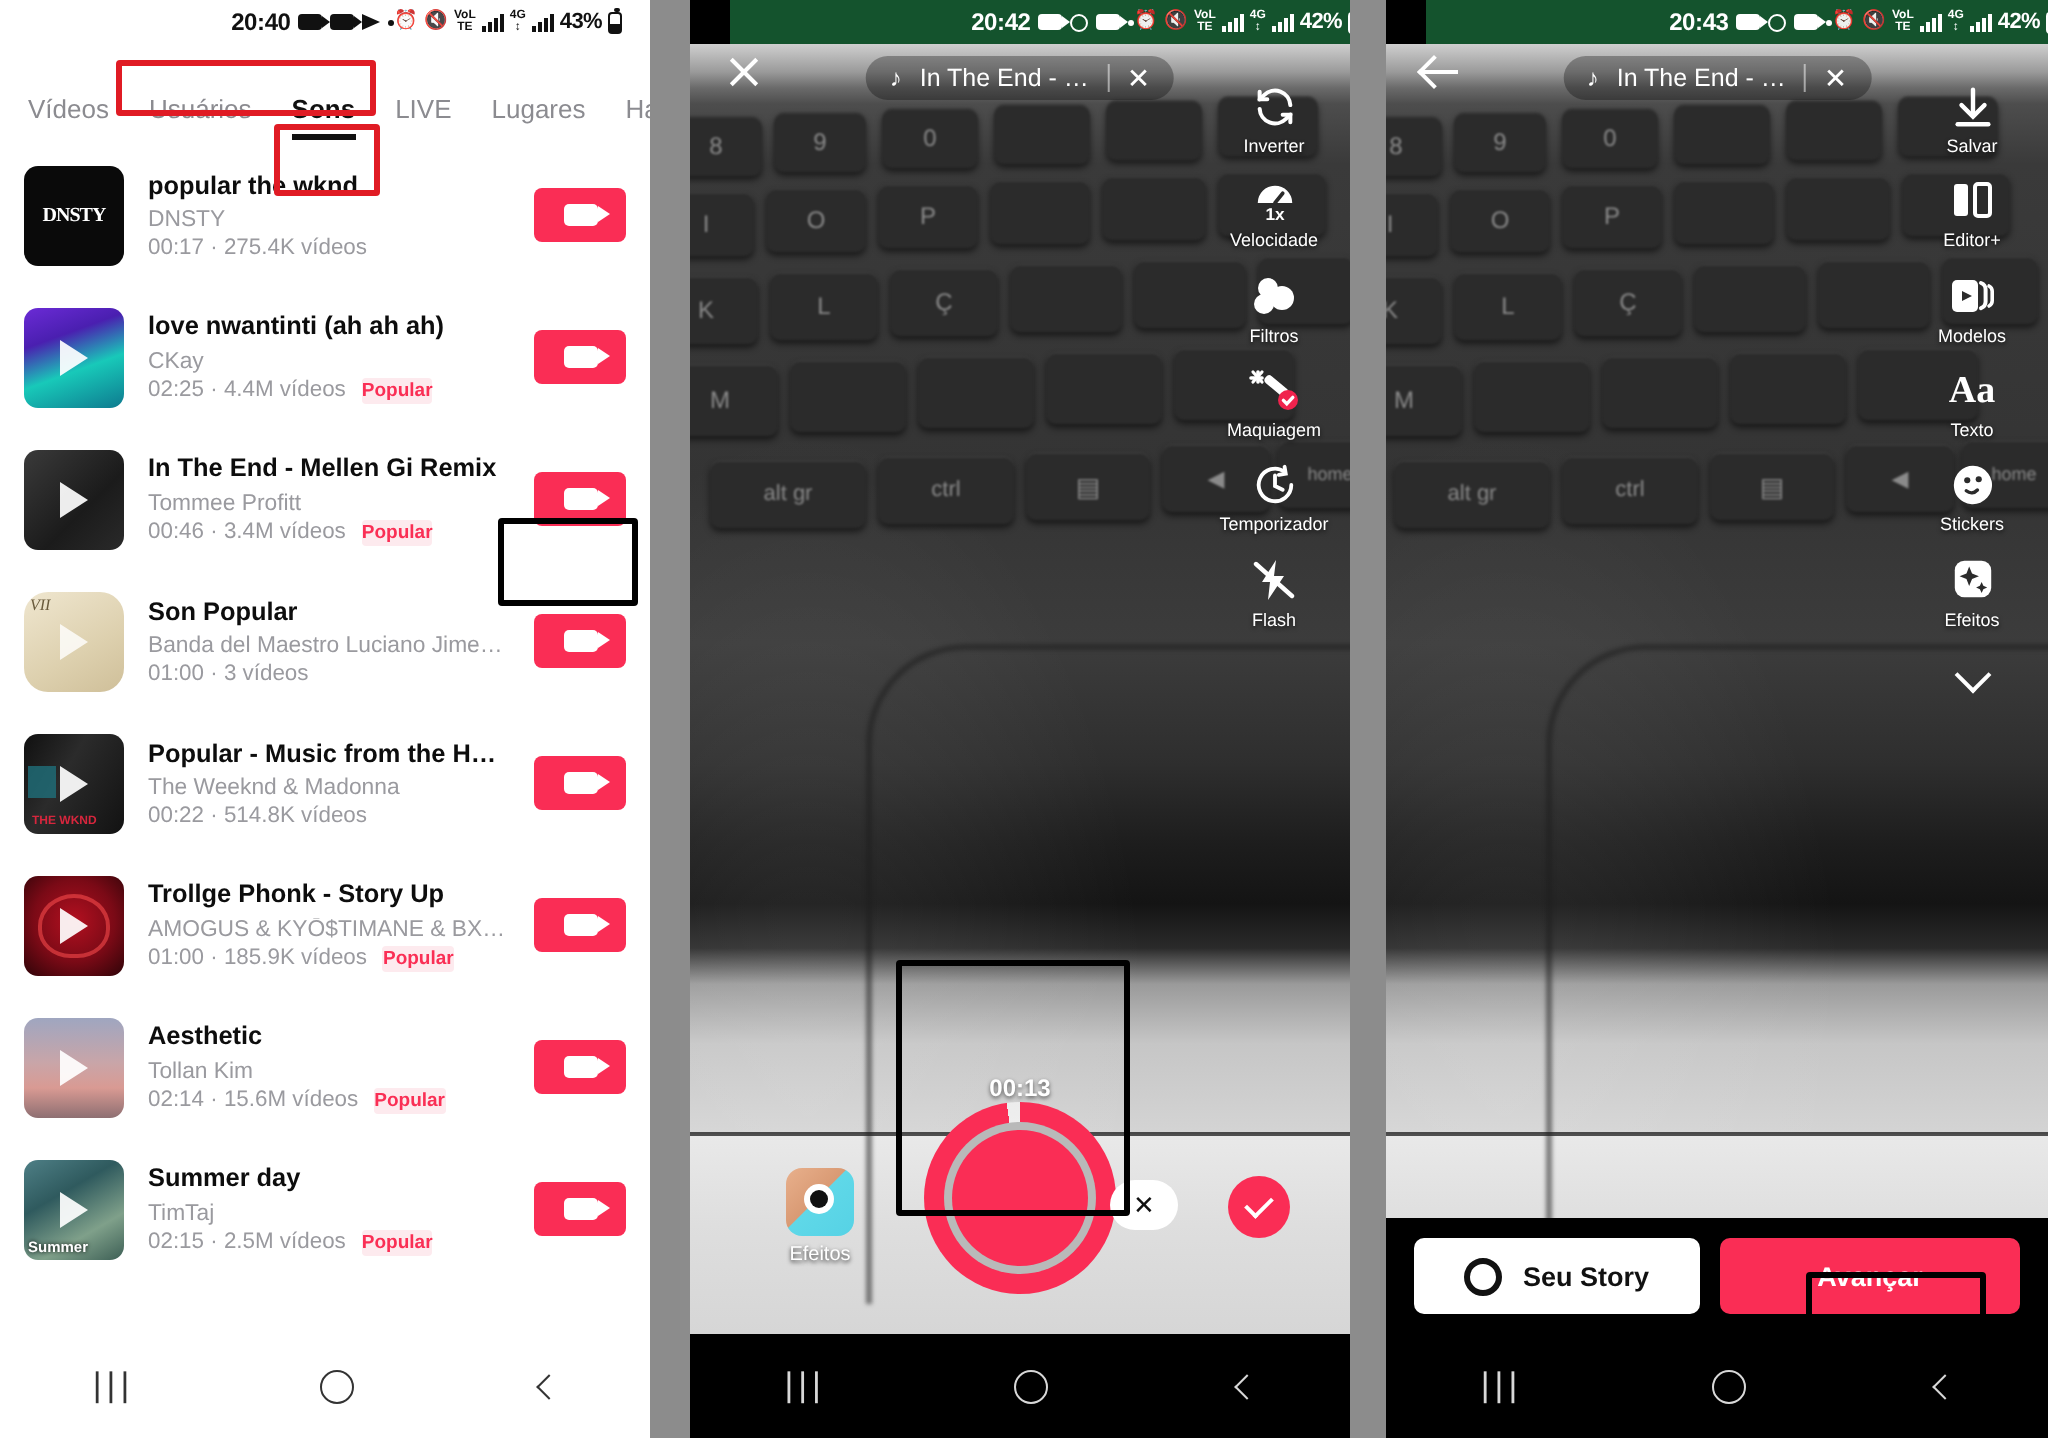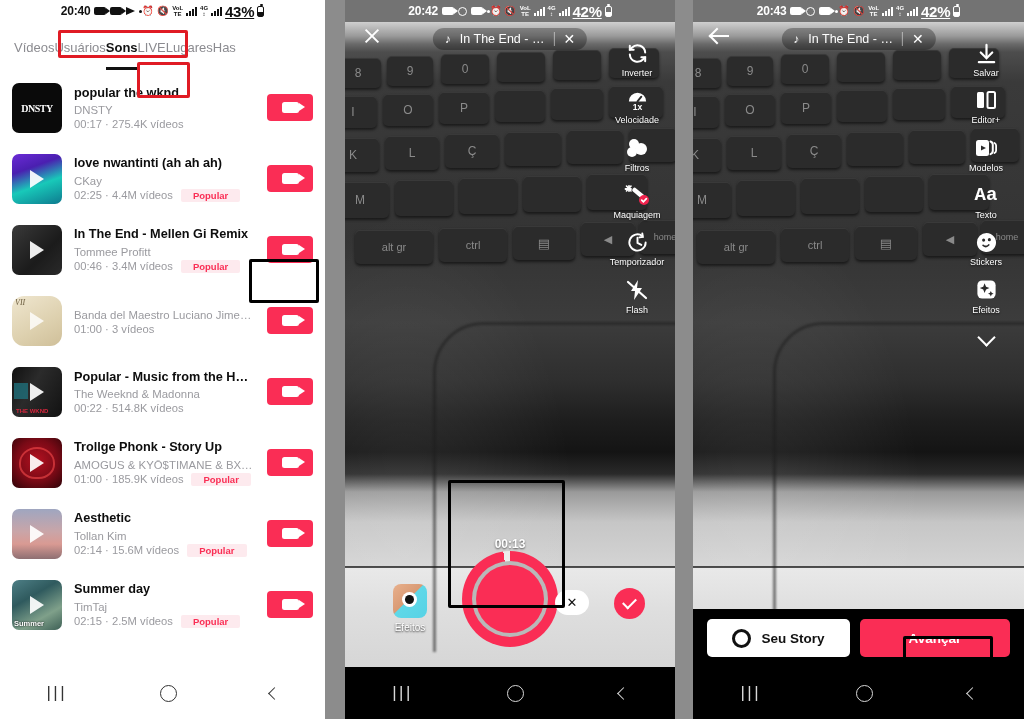--- a/index.html
+++ b/index.html
@@ -13,30 +13,30 @@
 
   
   .panel { position: absolute; top: 0; height: 719px; overflow: hidden; }
   #panel1 { left: 0;   width: 325px; background: #ffffff; }
   #panel2 { left: 345px; width: 330px; background: #000; }
   #panel3 { left: 693px; width: 331px; background: #000; }
 
   
   .statusbar {
     position: relative; height: 22px; width: 100%;
-    display: flex; align-items: center; justify-content: center;
+    display: flex; align-items: center; justify-content: flex-end;
     padding: 0 14px; font-size: 11.5px; font-weight: bold;
   }
-  .sb-dark { background:#737373; color:#fff; }
+  .sb-dark { background:#14532d; color:#fff;margin-left:20px; }
   .sb-light { background:#fff; color:#111; }
   .sb-left { display:flex; align-items:center; gap:4px; }
   .sb-right { display:flex; align-items:center; gap:3px; }
   .sb-time { font-size:12px; letter-spacing:-0.2px; }
   .sb-ico { font-size:9.5px; line-height:1; opacity:.95; display:inline-block; }
-  .sb-batt { font-size:15px; letter-spacing:-0.3px;text-decoration:underline; }
+  .sb-batt { font-size:11px; letter-spacing:-0.3px; }
   .cam-pill { display:inline-block; width:12px; height:8px; border-radius:2px; background:currentColor; position:relative; }
   .cam-pill:after { content:""; position:absolute; right:-4px; top:1px; border-left:4px solid currentColor; border-top:3px solid transparent; border-bottom:3px solid transparent; }
   .wa-circ { display:inline-block; width:9px; height:9px; border-radius:50%; border:1.5px solid currentColor; }
   .dot-sm { display:inline-block; width:3px; height:3px; border-radius:50%; background:currentColor; }
   .tri-send { display:inline-block; width:0;height:0;border-left:9px solid currentColor;border-top:4px solid transparent;border-bottom:4px solid transparent;}
   .sig { display:inline-flex; align-items:flex-end; gap:1px; height:9px; }
   .sig i { display:block; width:2px; background:currentColor; }
   .sig i:nth-child(1){height:3px}.sig i:nth-child(2){height:5px}.sig i:nth-child(3){height:7px}.sig i:nth-child(4){height:9px}
   .tinytxt { font-size:6px; line-height:6px; text-align:center; font-weight:bold; }
   .batt-ico { display:inline-block; width:7px;height:11px;border:1.2px solid currentColor;border-radius:2px;position:relative;background:linear-gradient(to top,currentColor 45%,transparent 45%);}
@@ -56,36 +56,36 @@
   .mag:after{content:"";position:absolute;right:-4px;bottom:-3px;width:6px;height:1.7px;background:#333;transform:rotate(45deg);}
   .search-val { flex:1; font-size:12.5px; color:#111; }
   .clear-x { width:16px;height:16px;border-radius:50%;background:#c3c3c5;color:#fff;font-size:10px;display:flex;align-items:center;justify-content:center;flex:none;line-height:1;}
   .kebab { width:20px;flex:none;color:#111;font-size:17px;letter-spacing:1px;line-height:0.5;text-align:center;padding-bottom:4px;}
 
   
   .hl-red { position:absolute; border:3px solid #e01b24; border-radius:2px; pointer-events:none; z-index:20; }
   .hl-black { position:absolute; border:3.5px solid #000; border-radius:2px; pointer-events:none; z-index:20; }
 
   
-  .tabs { display:flex; padding: 10px 4px 0 4px; position:relative; height:40px; }
+  .tabs { display:flex; align-items:flex-end; gap:20px; padding: 10px 4px 0 4px; position:relative; height:40px; }
   .tab { font-size:13px; color:#8b8b90; padding-bottom:8px; white-space:nowrap; position:relative; }
   .tab.active { color:#111; font-weight:bold; }
   .tab.active:after { content:""; position:absolute; left:0; right:0; bottom:0; height:2.6px; background:#111; }
 
   
   .soundlist { background:#fff; padding: 2px 0 0 0; }
   .sitem { display:flex; align-items:center; padding: 8px 12px 8px 12px; gap:12px; height:71px; }
   .thumb { width:50px;height:50px;border-radius:7px;flex:none;position:relative;overflow:hidden;background:#222; }
   .thumb .play { position:absolute;left:50%;top:50%;transform:translate(-50%,-50%);width:0;height:0;border-left:14px solid rgba(255,255,255,.92);border-top:9px solid transparent;border-bottom:9px solid transparent; }
   .thumb .corner-lab { position:absolute;left:2px;bottom:2px;font-size:7.5px;color:#fff;font-weight:bold;text-shadow:0 0 2px #000;}
   .sinfo { flex:1; min-width:0; }
   .stitle { font-size:12.7px; font-weight:bold; color:#0d0d0d; white-space:nowrap; overflow:hidden; text-overflow:ellipsis; line-height:1.35; }
   .sartist { font-size:11.4px; color:#9a9a9f; white-space:nowrap; overflow:hidden; text-overflow:ellipsis; margin-top:2px; }
   .smeta { font-size:11.2px; color:#9a9a9f; margin-top:2px; display:flex; align-items:center; gap:8px; }
-  .badge-pop { font-size:9.5px; color:#fa2f55; background:#fdeaee; border-radius:2px; padding:1px 12px; font-weight:bold; }
+  .badge-pop { font-size:9.5px; color:#fa2f55; background:#fdeaee; border-radius:2px; padding:1px 0; font-weight:bold; }
   .cambtn { width:46px;height:27px;border-radius:4px;background:#fa2d55;flex:none;display:flex;align-items:center;justify-content:center; }
   .camglyph { width:17px;height:11px;background:#fff;border-radius:2.5px;position:relative; }
   .camglyph:after { content:""; position:absolute; right:-6px; top:1px; border-left:6px solid #fff; border-top:4.5px solid transparent; border-bottom:4.5px solid transparent; }
   .camwrap { position:relative; width:46px; height:27px; }
 
   
   .navbar { position:absolute; left:0; right:0; bottom:0; height:52px; display:flex; align-items:center; justify-content:space-around; }
   .nav-light { background:#fff; color:#333; }
   .nav-dark { background:#000; color:#d8d8d8; }
   .nv-recent { font-size:17px; letter-spacing:2.5px; }
@@ -287,20 +287,21 @@
             </div>
         </div>
       </div>
 
       <div class="sitem">
         <div class="thumb" style="background:linear-gradient(150deg,#efe6cf,#ddd0ae 60%,#cfbf99);border-radius:12px;">
           <div style="position:absolute;left:3px;top:2px;color:#6a5b3c;font-size:8px;font-style:italic;font-family:'Liberation Serif',serif;">VII</div>
           <div class="play" style="border-left-color:rgba(255,255,255,.8);"></div>
         </div>
         <div class="sinfo">
+          <div class="stitle">Son Popular</div>
           <div class="sartist">Banda del Maestro Luciano Jime…</div>
           <div class="smeta">
             <span><span>01:00</span> · <span>3 vídeos</span></span>
           </div>
         </div>
         <div class="camwrap">
           <div class="cambtn">
               <span class="camglyph"></span>
             </div>
         </div>
@@ -679,21 +680,21 @@
             <rect x="2" y="3" width="13" height="16" rx="2.5" fill="#fff"></rect>
             <path d="M7 8.5l5 2.5-5 2.5z" fill="#2b2b2b"></path>
             <path d="M16.5 4.5c1.6.6 2.3 1.8 2.3 3.3v6c0 1.5-.7 2.7-2.3 3.3" stroke="#fff" stroke-width="2" fill="none" stroke-linecap="round"></path>
             <path d="M20.5 6c1.1.6 1.6 1.5 1.6 2.6v4.8c0 1.1-.5 2-1.6 2.6" stroke="#fff" stroke-width="1.8" fill="none" stroke-linecap="round"></path>
           </svg>
         </div>
         <div class="rail-lab">Modelos</div>
       </div>
       <div class="rail-item">
         <div class="rail-ico">
-          <span style="color:#fff;font-size:19px;font-weight:bold;line-height:1;font-family:Liberation Mono, monospace;">Aa</span>
+          <span style="color:#fff;font-size:19px;font-weight:bold;line-height:1;font-family:Liberation Serif, serif;">Aa</span>
         </div>
         <div class="rail-lab">Texto</div>
       </div>
       <div class="rail-item">
         <div class="rail-ico">
           <svg class="ico" width="23" height="23" viewBox="0 0 24 24">
             <path d="M12 2a10 10 0 1 1-5 18.7C3.6 18.9 2 15.7 2 12A10 10 0 0 1 12 2z" fill="#fff"></path>
             <circle cx="9" cy="9.5" r="1.6" fill="#2b2b2b"></circle>
               <circle cx="15" cy="9" r="1.6" fill="#2b2b2b"></circle>
             <path d="M8.5 15c2 1.6 4.2 1.3 5.8-.4" stroke="#2b2b2b" stroke-width="1.8" fill="none" stroke-linecap="round"></path>

